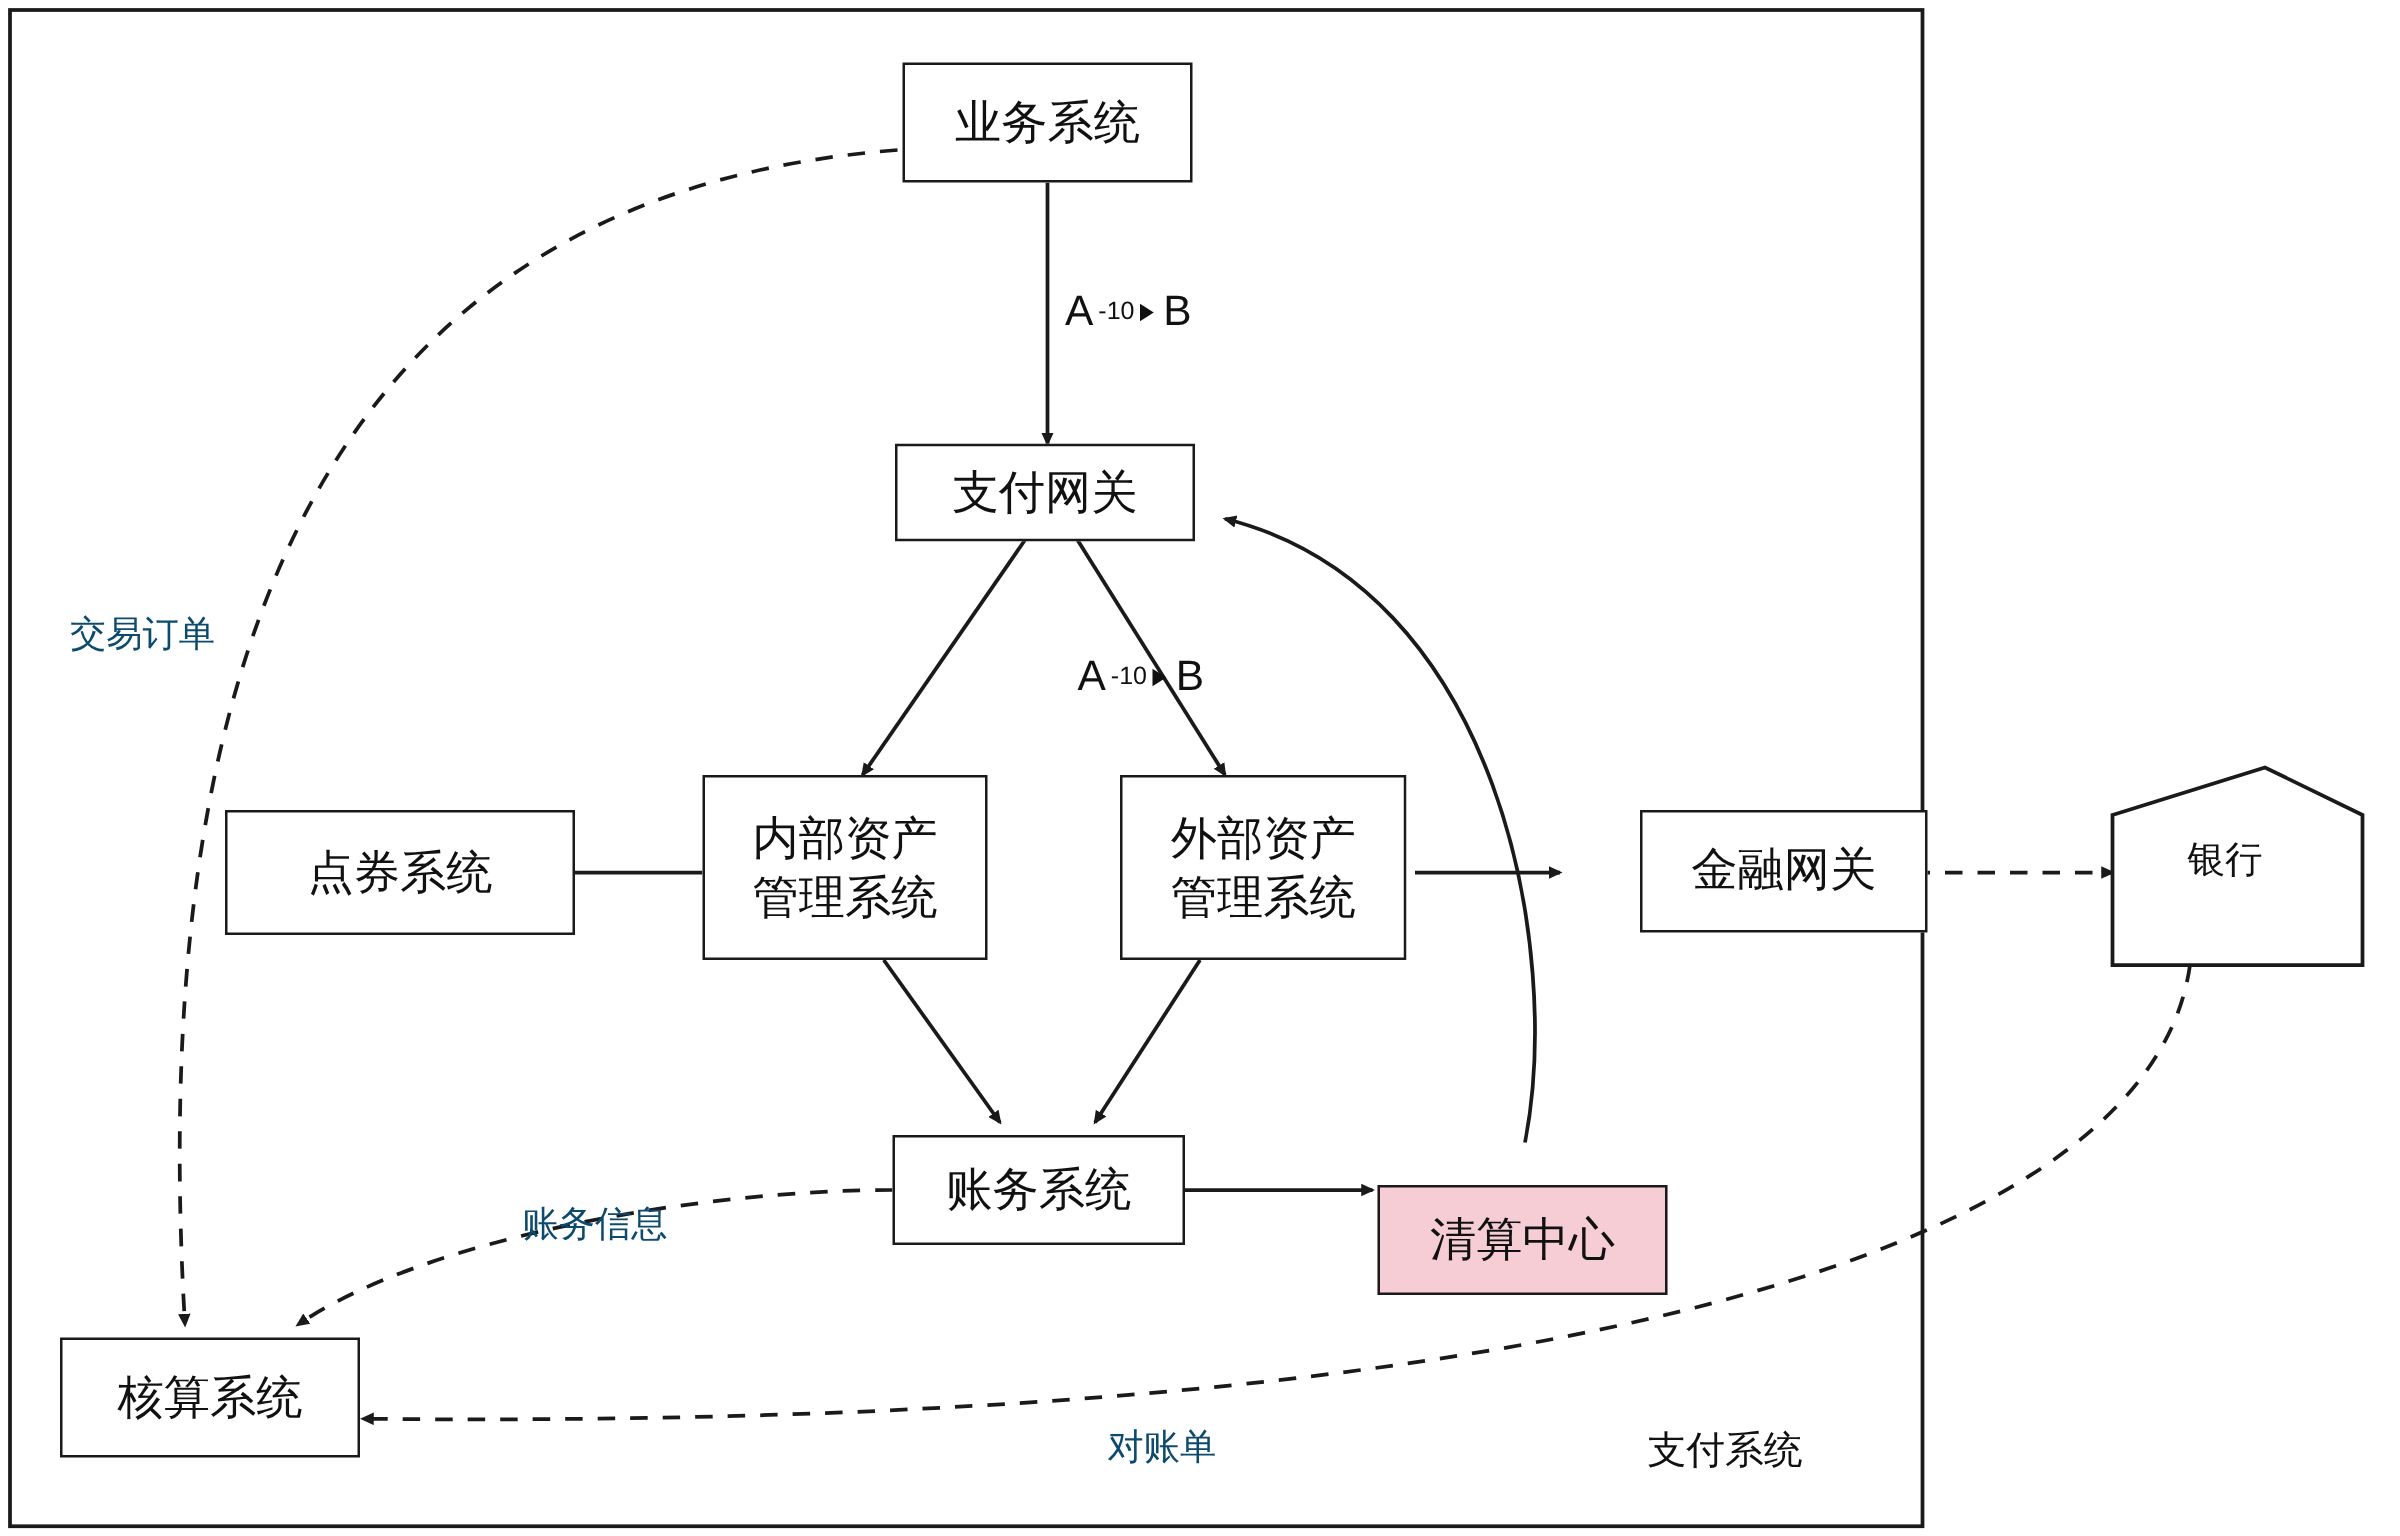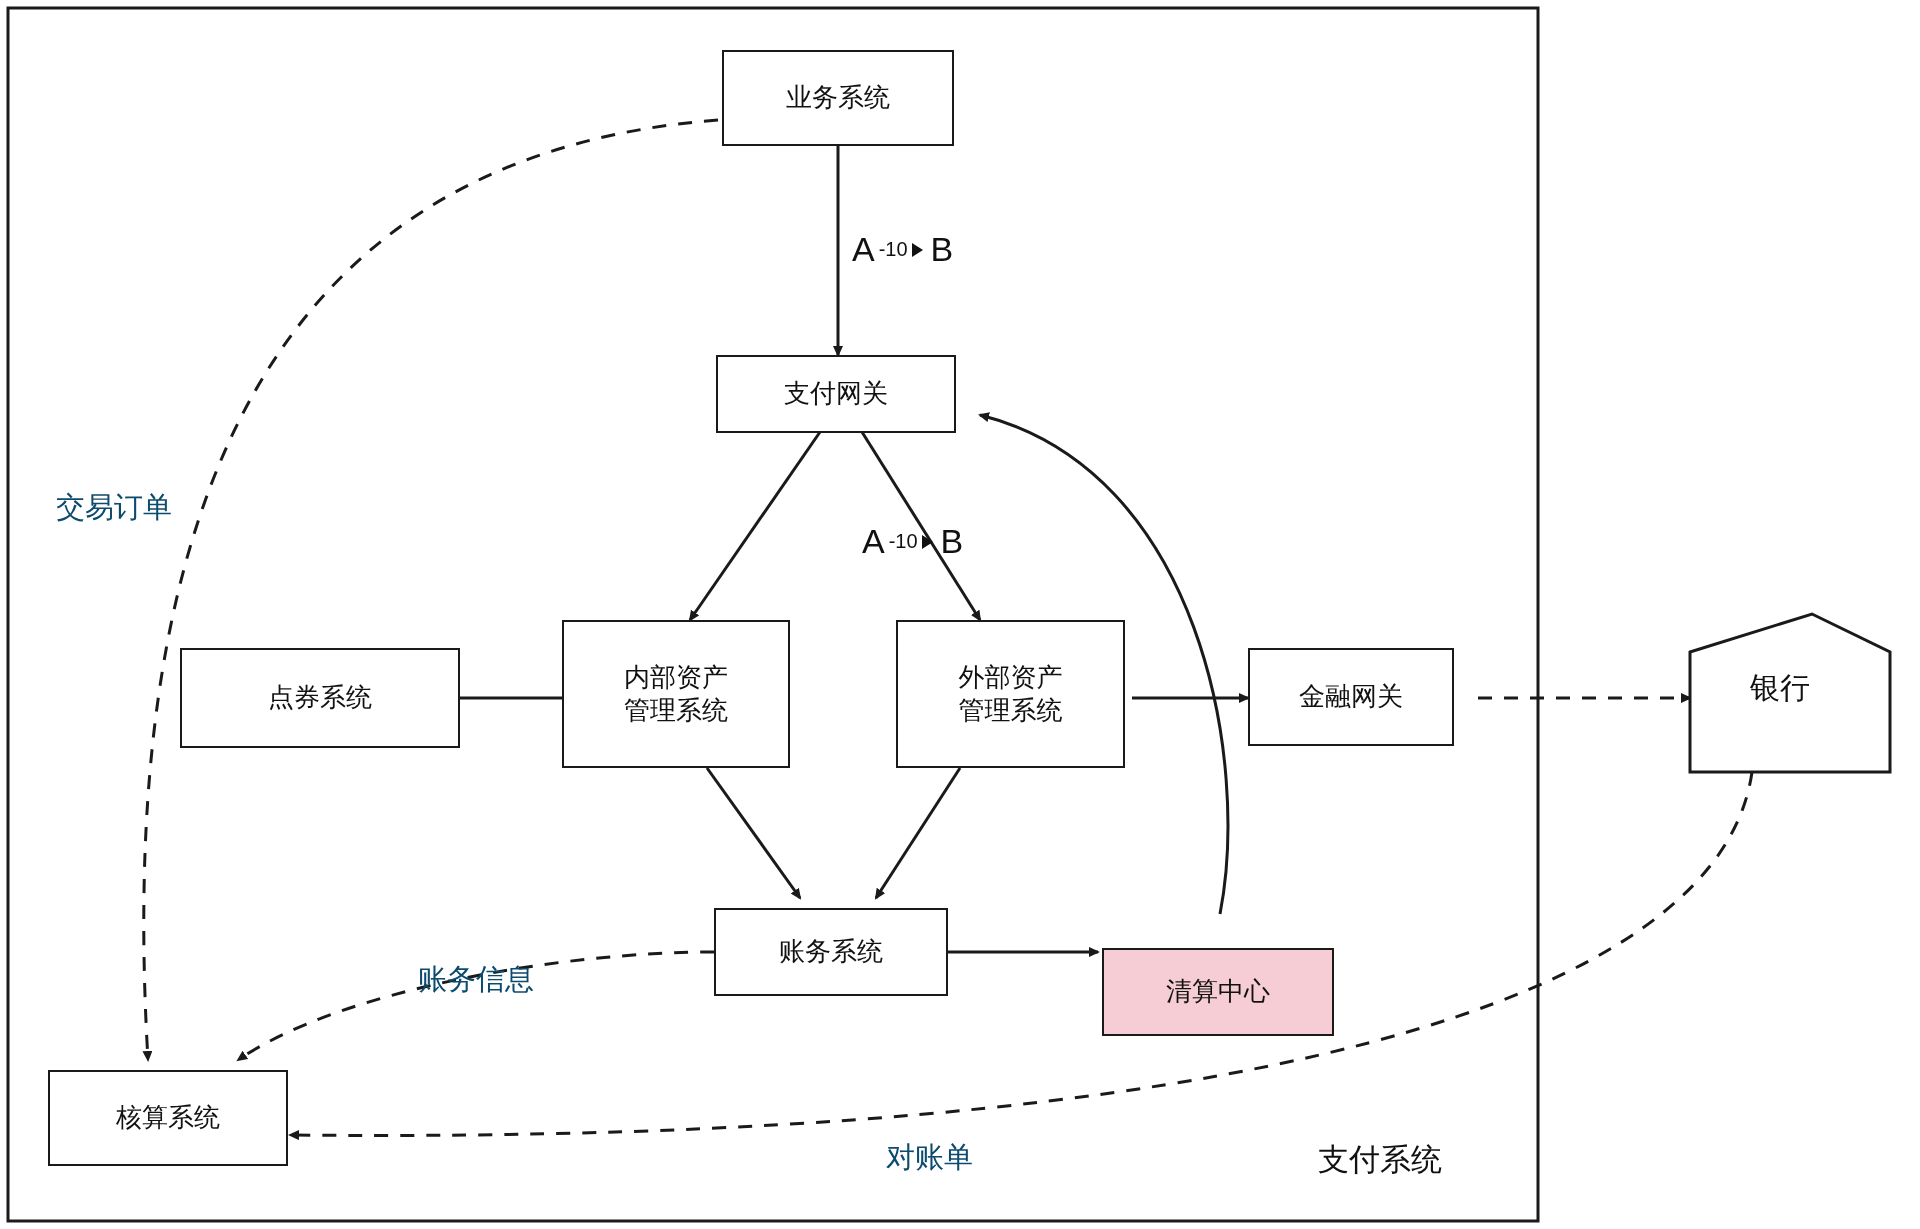--- a/index.html
+++ b/index.html
@@ -27,21 +27,21 @@
   .node {
     position: absolute;
     box-sizing: border-box;
     border: 2px solid #1a1a1a;
     background: #ffffff;
     display: flex;
     align-items: center;
     justify-content: center;
     text-align: right;
     color: #111111;
-    font-size: 26px;
+    font-size: 37px;
     line-height: 1.28;
     white-space: pre-line;
   }
   .node.highlight {
     background: #f6cdd4;
     margin-top: 40px;
   }
   .edge-label {
     position: absolute;
     color: #0c4a6e;
@@ -134,21 +134,21 @@
   <div class="node" style="left:716px; top:355px; width:240px; height:78px;">支付网关</div>
 
   <div class="node" style="left:562px; top:620px; width:228px; height:148px;">内部资产
 管理系统</div>
 
   <div class="node" style="left:896px; top:620px; width:229px; height:148px;">外部资产
 管理系统</div>
 
   <div class="node" style="left:180px; top:648px; width:280px; height:100px;">点券系统</div>
 
-  <div class="node" style="left:1248px; top:648px; width:206px; height:98px;font-family:Liberation Serif, serif;">金融网关</div>
+  <div class="node" style="left:1312px; top:648px; width:230px; height:98px;font-family:Liberation Serif, serif;">金融网关</div>
 
   <div class="node" style="left:714px; top:908px; width:234px; height:88px;">账务系统</div>
 
   <div class="node highlight" style="left:1102px; top:908px; width:232px; height:88px;">清算中心</div>
 
   <div class="node" style="left:48px; top:1070px; width:240px; height:96px;">核算系统</div>
 
   <div class="bank-label" style="left:1756px; top:688px; transform:translate(-50%,-50%);margin-left:24px;">银行</div>
 
   <div class="ab-label" style="left:852px; top:230px;">

